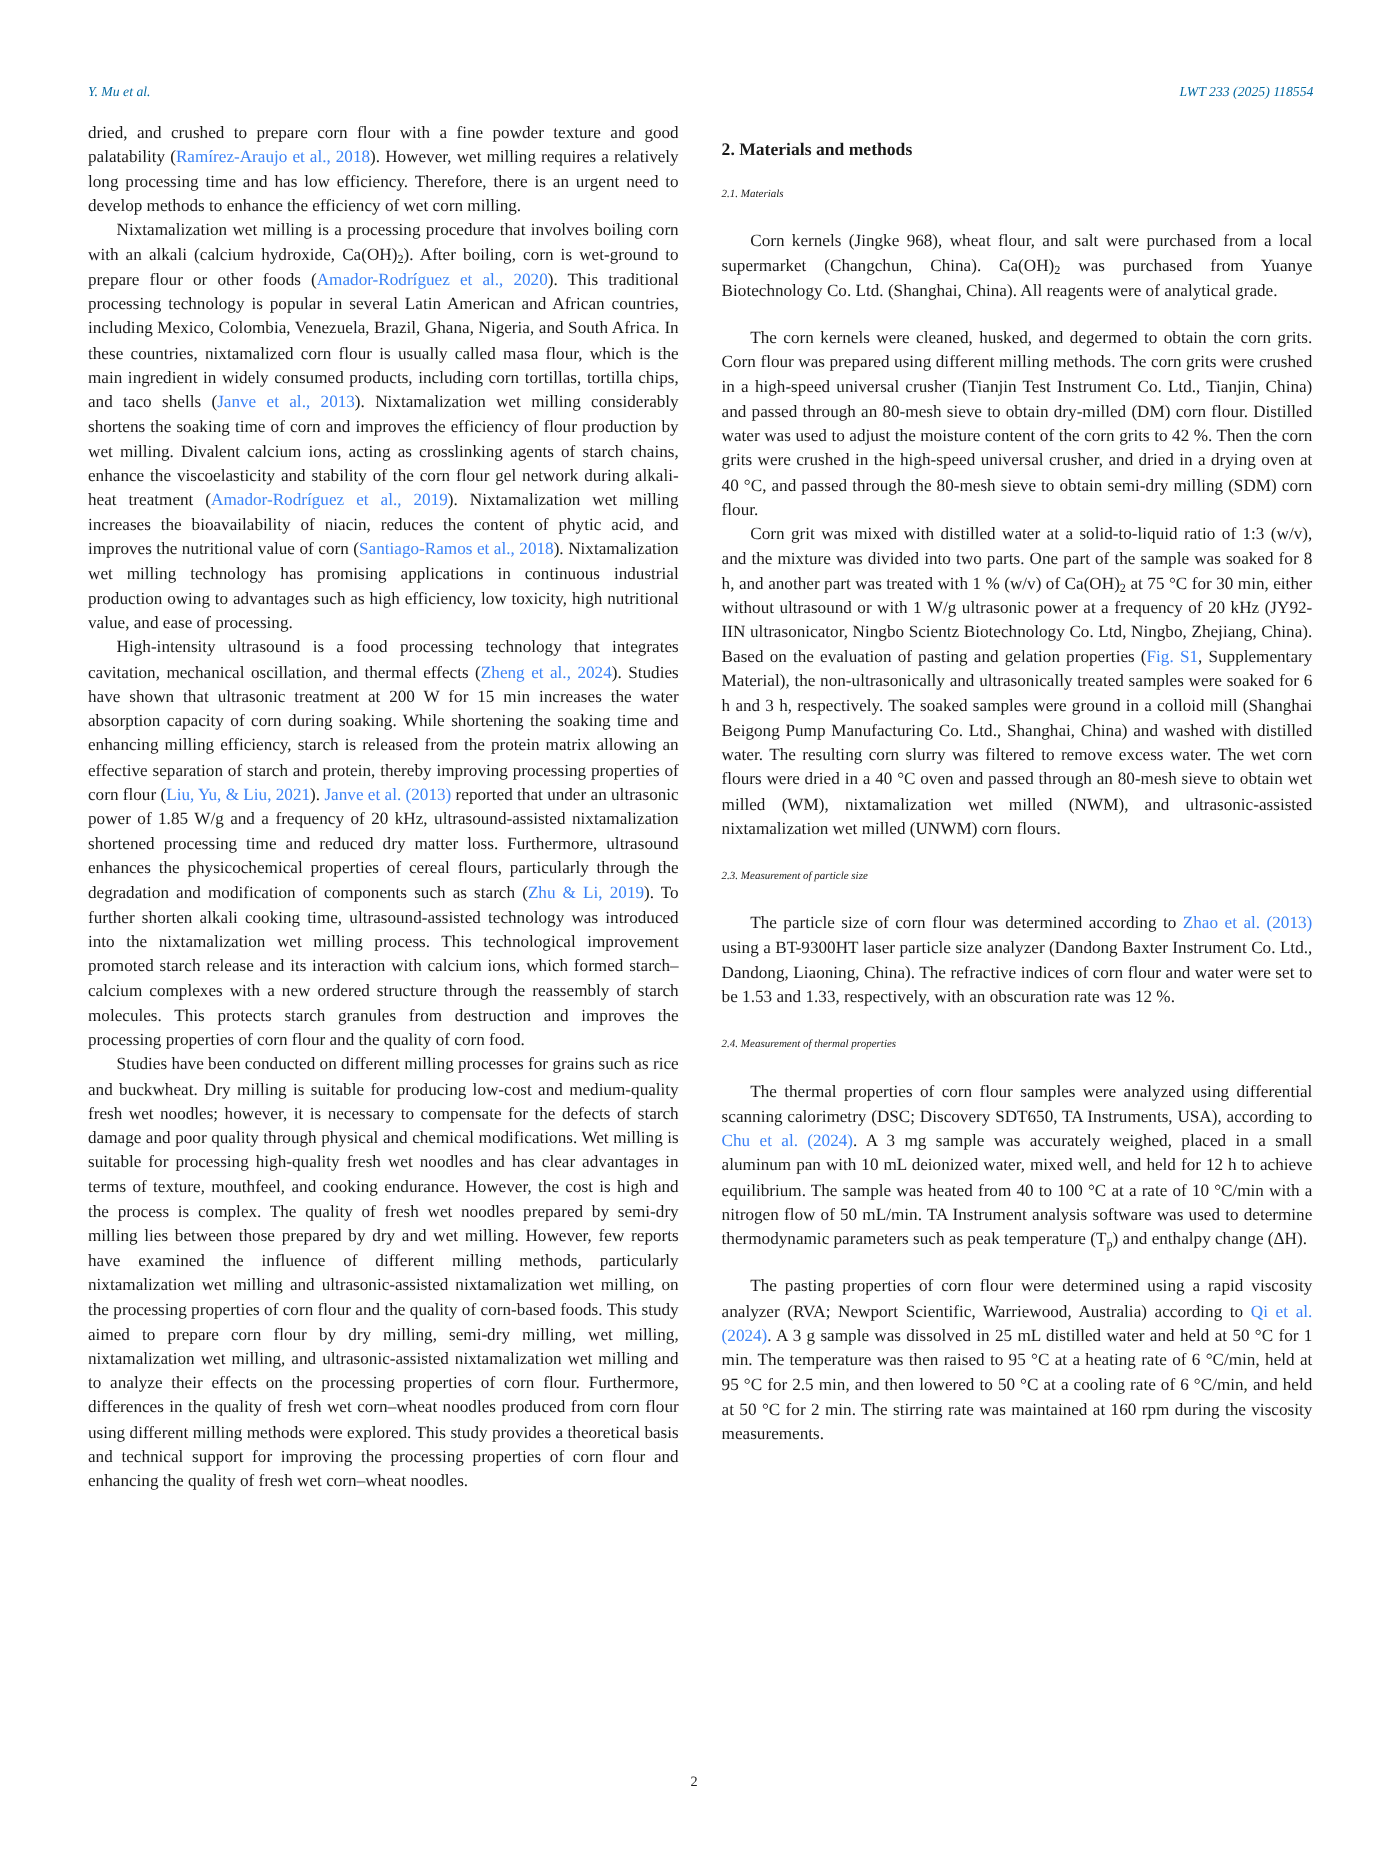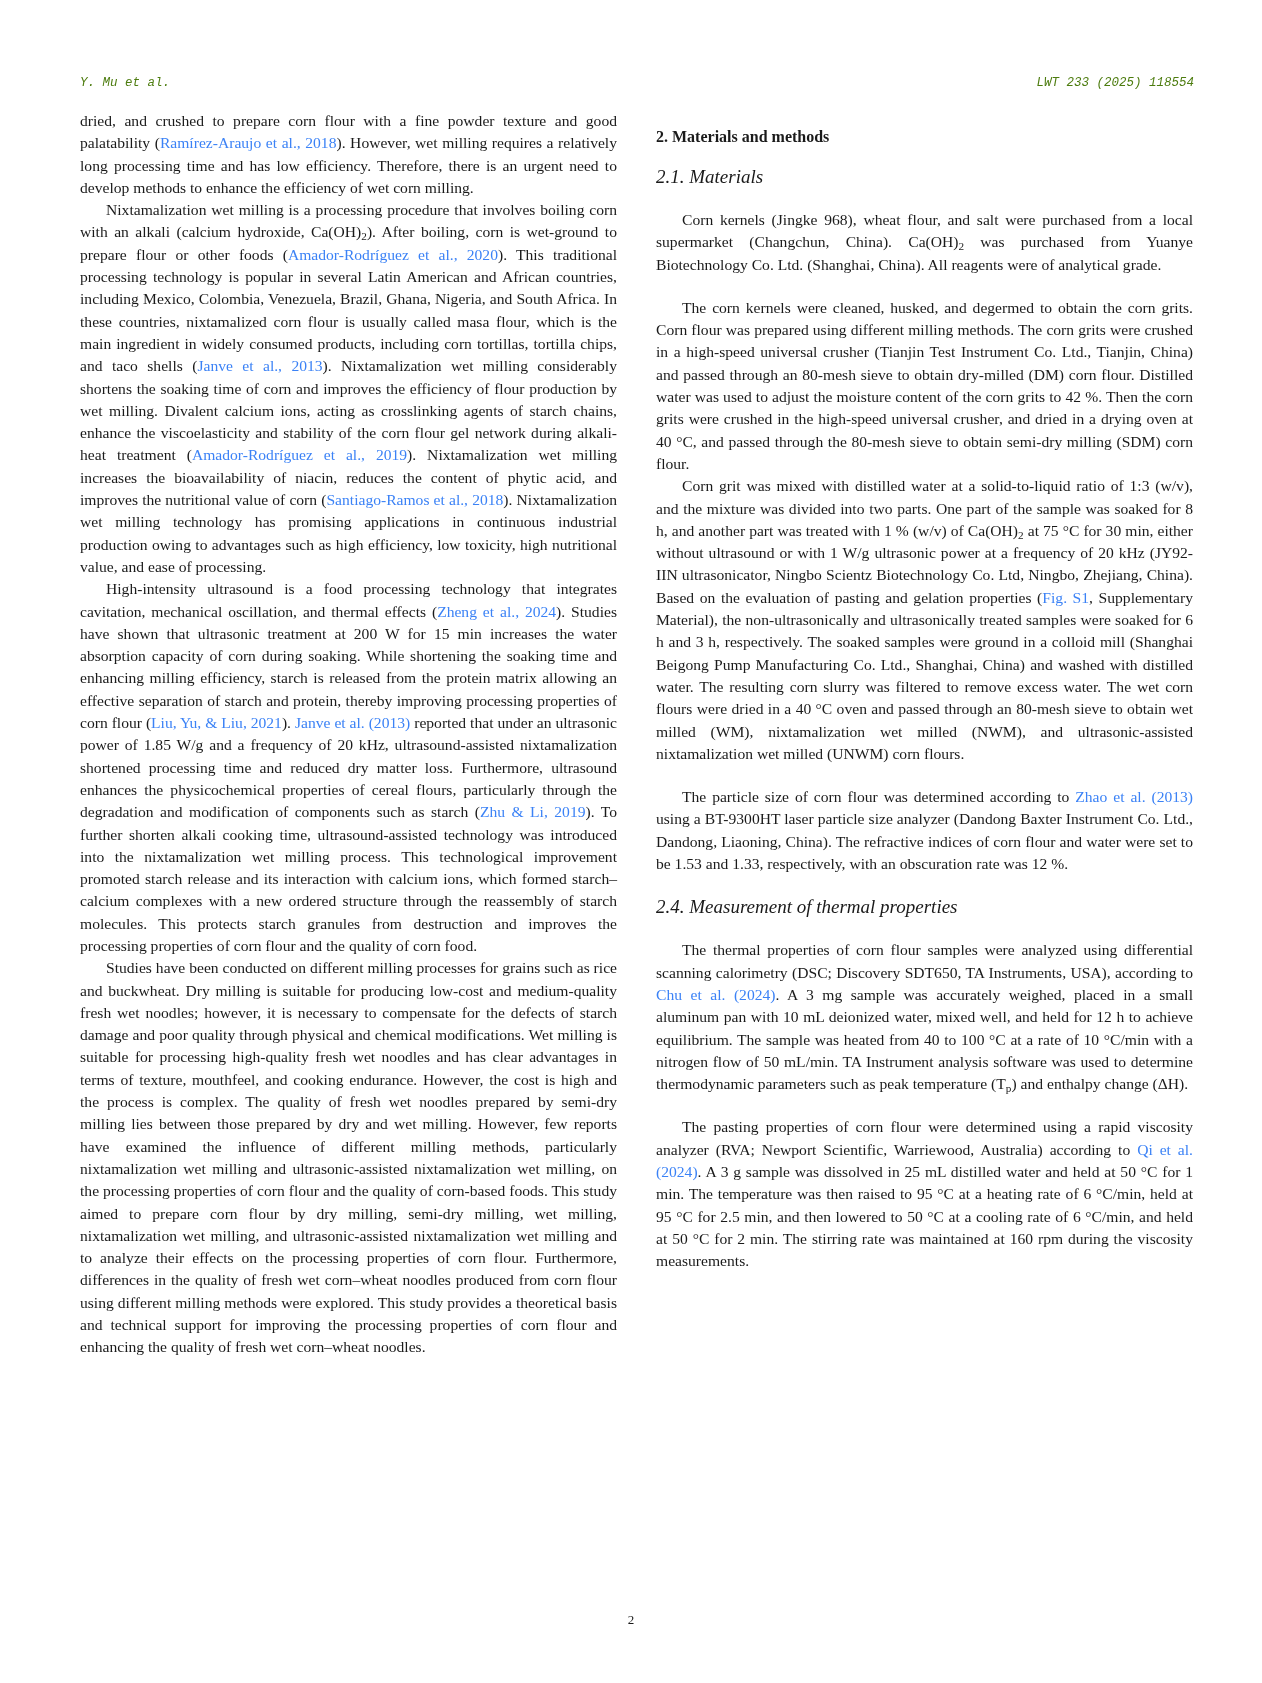--- a/index.html
+++ b/index.html
@@ -1,28 +1,28 @@
 <!DOCTYPE html>
 <html><head>
 <meta charset="utf-8">
 <style>
   html, body { margin: 0; padding: 0; background: #ffffff; }
   body { width: 1262px; height: 1683px; position: relative; overflow: hidden;
          font-family: "Liberation Serif", "DejaVu Serif", serif; color: #1a1a1a; }
-  .running-head { position: absolute; top: 76px; font-style: italic; font-size: 12.5px; color: #4d7c0f; font-family: Liberation Mono, monospace; }
+  .running-head { position: absolute; top: 76px; font-style: italic; font-size: 12.5px; color: #0369a1; }
   .rh-left { left: 80px; }
   .rh-right { right: 68px; margin-left: 36px; }
   .col { position: absolute; top: 110px; width: 537px; font-size: 15.6px; line-height: 22.3px;
          text-align: justify; hyphens: auto; }
   .col-left { left: 80px; }
   .col-right { left: 656px; }
   .para { margin: 0; text-indent: 26px; }
   .para.noindent { text-indent: 0; }
   .section-heading { font-weight: bold; font-size: 16px; margin: 16px 0 18px 0; line-height: 22px; }
-  .subsection-heading { font-style: italic; font-size: 19px; margin: 0 0 21px 0; line-height: 22px; }
+  .subsection-heading { font-style: italic; font-size: 10px; margin: 0 0 21px 0; line-height: 22px; }
   .subsection-block { margin-bottom: 21px; }
   a.ref { color: #3b82f6; text-decoration: none; }
   sub { font-size: 0.72em; line-height: 0; vertical-align: -0.28em; }
   .page-number { position: absolute; top: 1612px; left: 0; width: 1262px; text-align: center; font-size: 13px; }
 </style>
 </head>
 <body>
 
 <div class="running-head rh-left">Y. Mu et al.</div>
 <div class="running-head rh-right">LWT 233 (2025) 118554</div>
@@ -39,20 +39,21 @@
   <div id="right-subsections">
       <div class="subsection-block">
         <div class="subsection-heading">2.1.  Materials</div>
         <p class="para">Corn kernels (Jingke 968), wheat flour, and salt were purchased from a local supermarket (Changchun, China). Ca(OH)<sub>2</sub> was purchased from Yuanye Biotechnology Co. Ltd. (Shanghai, China). All reagents were of analytical grade.</p>
       </div>
       <div class="subsection-block">
         <p class="para">The corn kernels were cleaned, husked, and degermed to obtain the corn grits. Corn flour was prepared using different milling methods. The corn grits were crushed in a high-speed universal crusher (Tianjin Test Instrument Co. Ltd., Tianjin, China) and passed through an 80-mesh sieve to obtain dry-milled (DM) corn flour. Distilled water was used to adjust the moisture content of the corn grits to 42 %. Then the corn grits were crushed in the high-speed universal crusher, and dried in a drying oven at 40 °C, and passed through the 80-mesh sieve to obtain semi-dry milling (SDM) corn flour.</p>
         <p class="para">Corn grit was mixed with distilled water at a solid-to-liquid ratio of 1:3 (w/v), and the mixture was divided into two parts. One part of the sample was soaked for 8 h, and another part was treated with 1 % (w/v) of Ca(OH)<sub>2</sub> at 75 °C for 30 min, either without ultrasound or with 1 W/g ultrasonic power at a frequency of 20 kHz (JY92-IIN ultrasonicator, Ningbo Scientz Biotechnology Co. Ltd, Ningbo, Zhejiang, China). Based on the evaluation of pasting and gelation properties (<a class="ref" href="#">Fig. S1</a>, Supplementary Material), the non-ultrasonically and ultrasonically treated samples were soaked for 6 h and 3 h, respectively. The soaked samples were ground in a colloid mill (Shanghai Beigong Pump Manufacturing Co. Ltd., Shanghai, China) and washed with distilled water. The resulting corn slurry was filtered to remove excess water. The wet corn flours were dried in a 40 °C oven and passed through an 80-mesh sieve to obtain wet milled (WM), nixtamalization wet milled (NWM), and ultrasonic-assisted nixtamalization wet milled (UNWM) corn flours.</p>
       </div>
       <div class="subsection-block">
+        <div class="subsection-heading">2.3.  Measurement of particle size</div>
         <p class="para">The particle size of corn flour was determined according to <a class="ref" href="#">Zhao et al. (2013)</a> using a BT-9300HT laser particle size analyzer (Dandong Baxter Instrument Co. Ltd., Dandong, Liaoning, China). The refractive indices of corn flour and water were set to be 1.53 and 1.33, respectively, with an obscuration rate was 12 %.</p>
       </div>
       <div class="subsection-block">
         <div class="subsection-heading">2.4.  Measurement of thermal properties</div>
         <p class="para">The thermal properties of corn flour samples were analyzed using differential scanning calorimetry (DSC; Discovery SDT650, TA Instruments, USA), according to <a class="ref" href="#">Chu et al. (2024)</a>. A 3 mg sample was accurately weighed, placed in a small aluminum pan with 10 mL deionized water, mixed well, and held for 12 h to achieve equilibrium. The sample was heated from 40 to 100 °C at a rate of 10 °C/min with a nitrogen flow of 50 mL/min. TA Instrument analysis software was used to determine thermodynamic parameters such as peak temperature (T<sub>p</sub>) and enthalpy change (ΔH).</p>
       </div>
       <div class="subsection-block">
         <p class="para">The pasting properties of corn flour were determined using a rapid viscosity analyzer (RVA; Newport Scientific, Warriewood, Australia) according to <a class="ref" href="#">Qi et al. (2024)</a>. A 3 g sample was dissolved in 25 mL distilled water and held at 50 °C for 1 min. The temperature was then raised to 95 °C at a heating rate of 6 °C/min, held at 95 °C for 2.5 min, and then lowered to 50 °C at a cooling rate of 6 °C/min, and held at 50 °C for 2 min. The stirring rate was maintained at 160 rpm during the viscosity measurements.</p>
       </div>
     </div>

